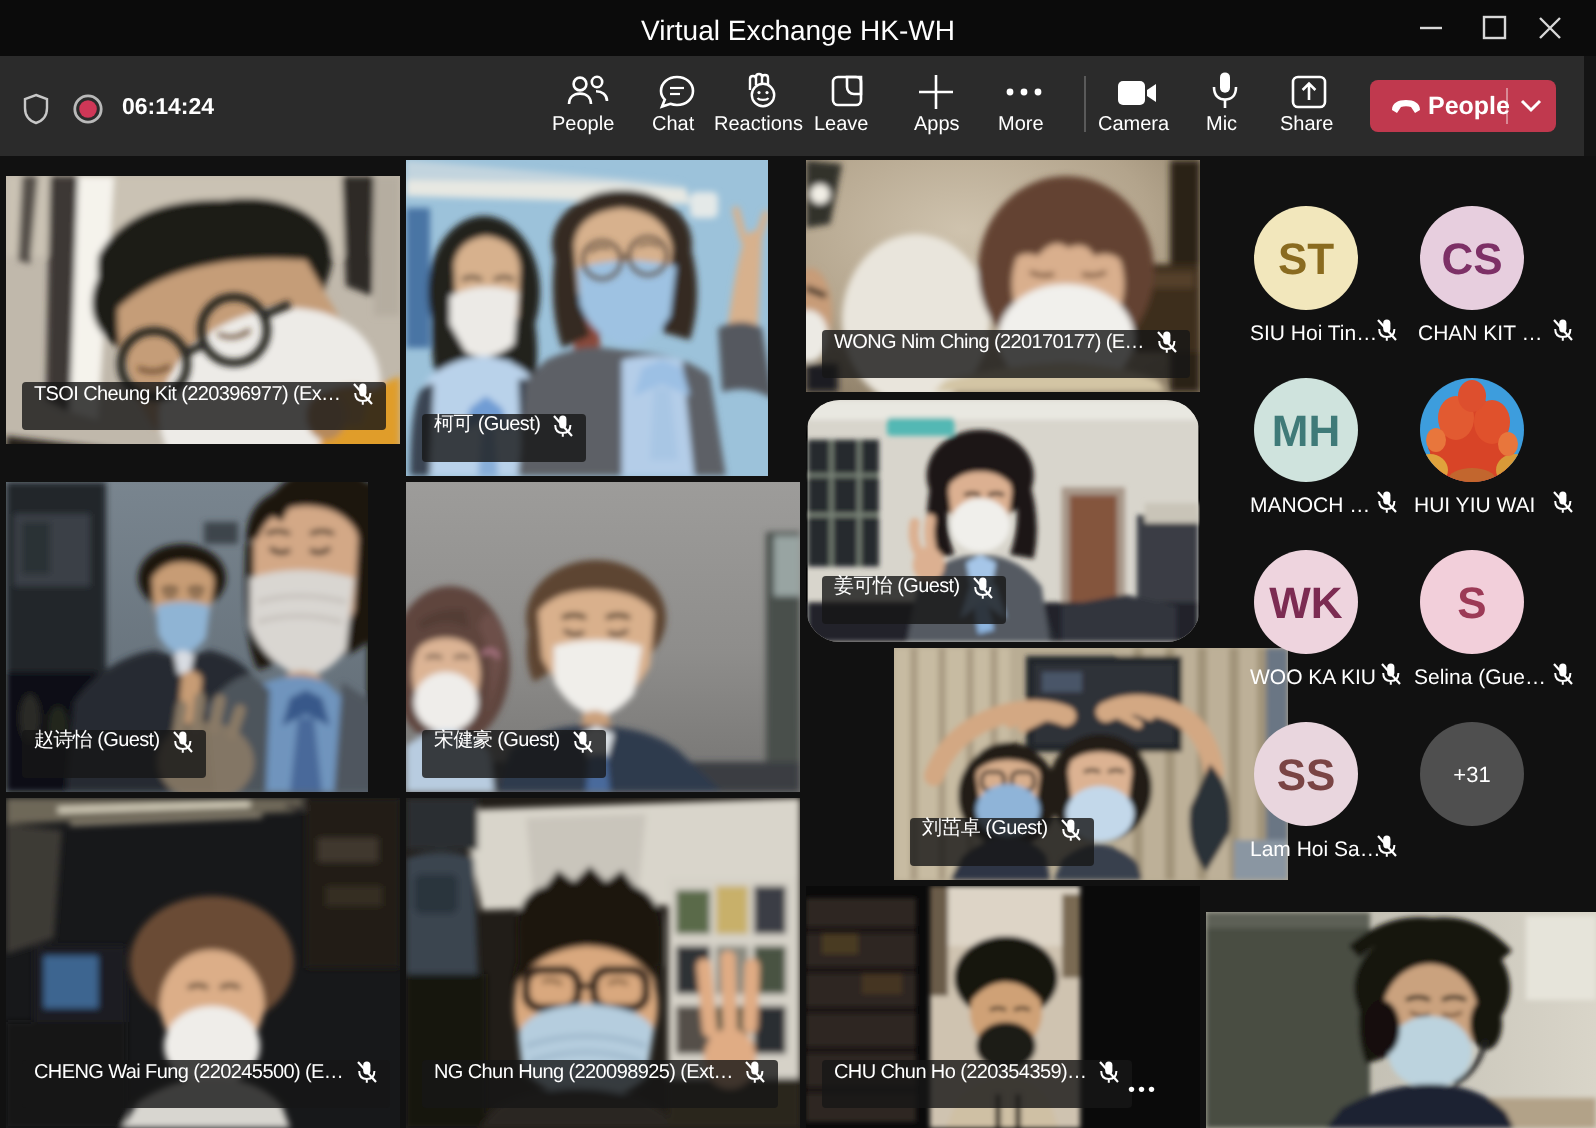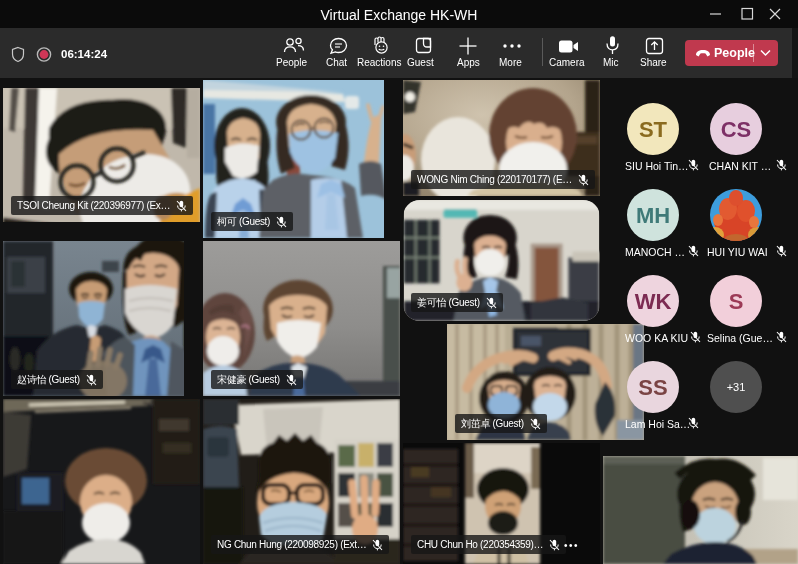--- a/index.html
+++ b/index.html
@@ -5,21 +5,21 @@
   html,body{margin:0;padding:0;background:#0d0d0d;width:798px;height:564px;overflow:hidden;}
   *{box-sizing:border-box;font-family:"Liberation Sans",sans-serif;}
   .abs{position:absolute;}
   #app{position:relative;width:798px;height:564px;background:#111111;}
   #titlebar{left:0;top:0;width:798px;height:28px;background:#0b0b0b;color:#fff;}
   #title{width:100%;text-align:center;top:7px;font-size:14px;color:#fff;}
   #toolbar{left:0;top:28px;width:798px;height:50px;background:#2b2b2b;}
   .tlabel{font-size:10px;color:#fff;white-space:nowrap;}
   .tile{position:absolute;overflow:hidden;background:#000;}
   .tile svg{display:block;}
-  .lbl{position:absolute;display:flex;align-items:center;background:rgba(22,22,22,0.80);color:#fff;font-size:10px;letter-spacing:-0.3px;height:19px;padding:0 6px;border-radius:2px;white-space:nowrap;}
+  .lbl{position:absolute;display:flex;align-items:flex-end;background:rgba(22,22,22,0.80);color:#fff;font-size:10px;letter-spacing:-0.3px;height:19px;padding:12px 6px;border-radius:2px;white-space:nowrap;}
   .lbl svg{margin-left:6px;}
 </style>
 </head>
 <body>
 <div id="app">
 
   <div id="titlebar" class="abs"></div>
   <div id="title" class="abs">Virtual Exchange HK-WH</div>
   <svg class="abs" style="left:706px;top:4px" width="88" height="20" viewBox="0 0 88 20">
     <line x1="4" y1="10" x2="15" y2="10" stroke="#d8d8d8" stroke-width="1.2"></line>
@@ -58,21 +58,21 @@
     <circle cx="10.5" cy="11.3" r="0.8" fill="#fff"></circle>
     <circle cx="14.5" cy="11.3" r="0.8" fill="#fff"></circle>
     <path d="M9.8 14 C10.5 15.3 14.5 15.3 15.2 14" fill="none" stroke="#fff" stroke-width="1.1"></path>
   </svg>
   <div class="abs tlabel" style="left:357px;top:57px;">Reactions</div>
 
   <svg class="abs" style="left:415px;top:37px" width="19" height="18" viewBox="0 0 19 18">
     <rect x="1.5" y="1.5" width="14" height="14" rx="2.5" fill="none" stroke="#fff" stroke-width="1.3"></rect>
     <path d="M8.5 1.5 H15.5 V10 H12 C10 10 8.5 8.5 8.5 6.5 Z" fill="none" stroke="#fff" stroke-width="1.3"></path>
   </svg>
-  <div class="abs tlabel" style="left:407px;top:57px;">Guest</div>
+  <div class="abs tlabel" style="left:407px;top:57px;">Leave</div>
 
   <svg class="abs" style="left:458px;top:36px" width="20" height="20" viewBox="0 0 20 20">
     <line x1="10" y1="1.5" x2="10" y2="18.5" stroke="#fff" stroke-width="1.3"></line>
     <line x1="1.5" y1="10" x2="18.5" y2="10" stroke="#fff" stroke-width="1.3"></line>
   </svg>
   <div class="abs tlabel" style="left:457px;top:57px;">Apps</div>
 
   <svg class="abs" style="left:501px;top:42px" width="22" height="8" viewBox="0 0 22 8">
     <circle cx="4" cy="4" r="1.7" fill="#fff"></circle>
     <circle cx="11" cy="4" r="1.7" fill="#fff"></circle>
@@ -455,20 +455,25 @@
         <rect x="0" y="112" width="60" height="53" fill="#121316"></rect>
         <ellipse cx="103" cy="82" rx="41" ry="33" fill="#6a4c34"></ellipse>
         <ellipse cx="103" cy="103" rx="26" ry="27" fill="#dcae88"></ellipse>
         <path d="M66 92 Q62 70 74 60 L84 68 Q74 78 74 92 Z" fill="#6a4c34"></path>
         <path d="M140 92 Q144 70 132 60 L122 68 Q132 78 132 92 Z" fill="#6a4c34"></path>
         <path d="M91 95 Q96 92 101 95 M107 95 Q112 92 117 95" stroke="#3a2a18" stroke-width="2" fill="none"></path>
         <ellipse cx="103" cy="124" rx="24" ry="20" fill="#efede9"></ellipse>
         <path d="M58 165 L66 152 Q84 140 103 140 Q126 140 138 154 L142 165 Z" fill="#d8d6d0"></path>
       </g>
     </svg>
+    <div class="lbl" style="left:8px;bottom:10px;">CHENG Wai Fung (220245500) (E…<svg width="11" height="12" viewBox="0 0 11 12">
+          <rect x="3.6" y="0.8" width="3.6" height="6.4" rx="1.8" fill="#fff"></rect>
+          <path d="M1.6 5.5 C1.6 8.3 3.3 9.5 5.4 9.5 C7.5 9.5 9.2 8.3 9.2 5.5 M5.4 9.7 V11.4" stroke="#fff" stroke-width="1" fill="none"></path>
+          <line x1="1" y1="1" x2="10" y2="11" stroke="#fff" stroke-width="1.1"></line>
+        </svg></div>
   </div>
 
   <div class="tile" style="left:203px;top:399px;width:197px;height:165px;">
     <svg width="197" height="165" viewBox="0 0 197 165">
       <defs>
           <filter id="b9" x="-20%" y="-20%" width="140%" height="140%">
             <feGaussianBlur stdDeviation="1.6"></feGaussianBlur>
           </filter>
         </defs>
       <rect width="197" height="165" fill="#211d18"></rect>

